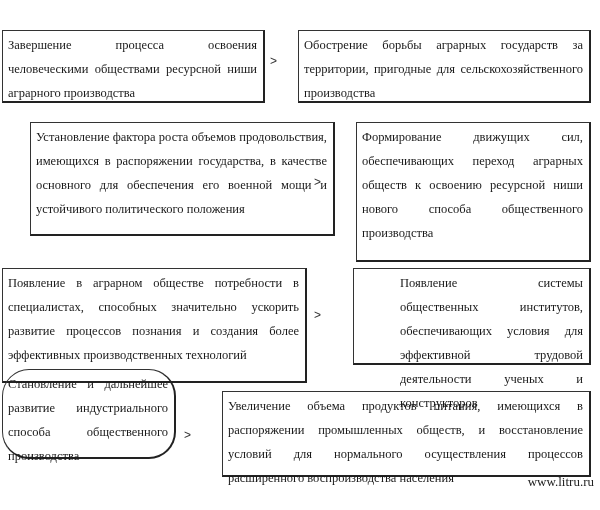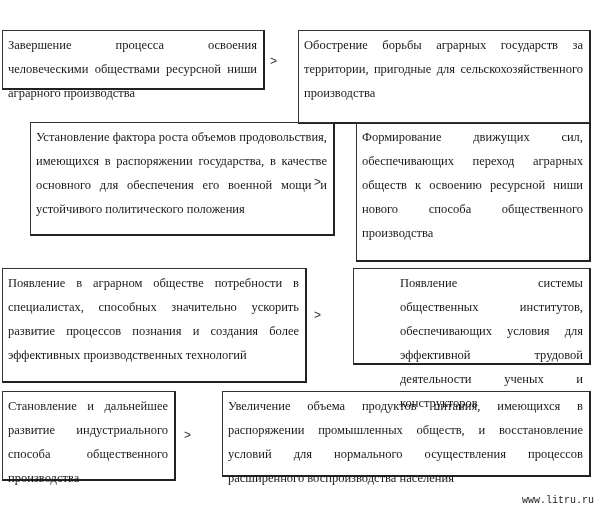--- a/index.html
+++ b/index.html
@@ -11,36 +11,36 @@
     position: absolute; box-sizing: border-box;
     border: 1px solid #333; border-right: 2px solid #222; border-bottom: 2px solid #222;
     padding: 2px 6px 2px 5px; font-size: 12.5px; line-height: 24px;
     text-align: justify; text-align-last: left;
   }
   .arrow {
     position: absolute; font-size: 12px; color: #333;
     font-family: "Liberation Sans", sans-serif;
   }
   .watermark {
-    position: absolute; right: 6px; bottom: 4px; font-size: 10px;
-    font-family: Liberation Mono, monospace; color: #222;
+    position: absolute; right: 6px; bottom: 20px; font-size: 13px;
+    font-family: Liberation Serif, serif; color: #222;
   }
 </style>
 </head>
 <body>
 
-<div class="box" style="left:2px; top:30px; width:263px; height:60px;" lang="ru">Завершение процесса освоения человеческими обществами ресурсной ниши аграрного производства</div>
+<div class="box" style="left:2px; top:30px; width:263px; height:73px;" lang="ru">Завершение процесса освоения человеческими обществами ресурсной ниши аграрного производства</div>
 <div class="arrow" style="left:270px; top:54px;">&gt;</div>
-<div class="box" style="left:298px; top:30px; width:293px; height:94px;" lang="ru">Обострение борьбы аграрных государств за территории, пригодные для сельскохозяйственного производства</div>
+<div class="box" style="left:298px; top:30px; width:293px; height:73px;" lang="ru">Обострение борьбы аграрных государств за территории, пригодные для сельскохозяйственного производства</div>
 
 <div class="box" style="left:2px; top:122px; width:305px; height:114px;margin-left:28px;" lang="ru">Установление фактора роста объемов продовольствия, имеющихся в распоряжении государства, в качестве основного для обеспечения его военной мощи и устойчивого политического положения</div>
 <div class="arrow" style="left:314px; top:175px;">&gt;</div>
 <div class="box" style="left:356px; top:122px; width:235px; height:140px;" lang="ru">Формирование движущих сил, обеспечивающих переход аграрных обществ к освоению ресурсной ниши нового способа общественного производства</div>
 
 <div class="box" style="left:2px; top:268px; width:305px; height:115px;" lang="ru">Появление в аграрном обществе потребности в специалистах, способных значительно ускорить развитие процессов познания и создания более эффективных производственных технологий</div>
 <div class="arrow" style="left:314px; top:308px;">&gt;</div>
 <div class="box" style="left:353px; top:268px; width:238px; height:97px;padding-left:46px;" lang="ru">Появление системы общественных институтов, обеспечивающих условия для эффективной трудовой деятельности ученых и конструкторов</div>
 
-<div class="box" style="left:2px; top:391px; width:174px; height:90px;" lang="ru">Становление и дальнейшее развитие индустриального способа общественного производства</div>
+<div class="box" style="left:2px; top:369px; width:174px; height:90px;border-radius:27px;" lang="ru">Становление и дальнейшее развитие индустриального способа общественного производства</div>
 <div class="arrow" style="left:184px; top:428px;">&gt;</div>
 <div class="box" style="left:222px; top:391px; width:369px; height:86px;" lang="ru">Увеличение объема продуктов питания, имеющихся в распоряжении промышленных обществ, и восстановление условий для нормального осуществления процессов расширенного воспроизводства населения</div>
 
 <div class="watermark">www.litru.ru</div>
 
 </body></html>

